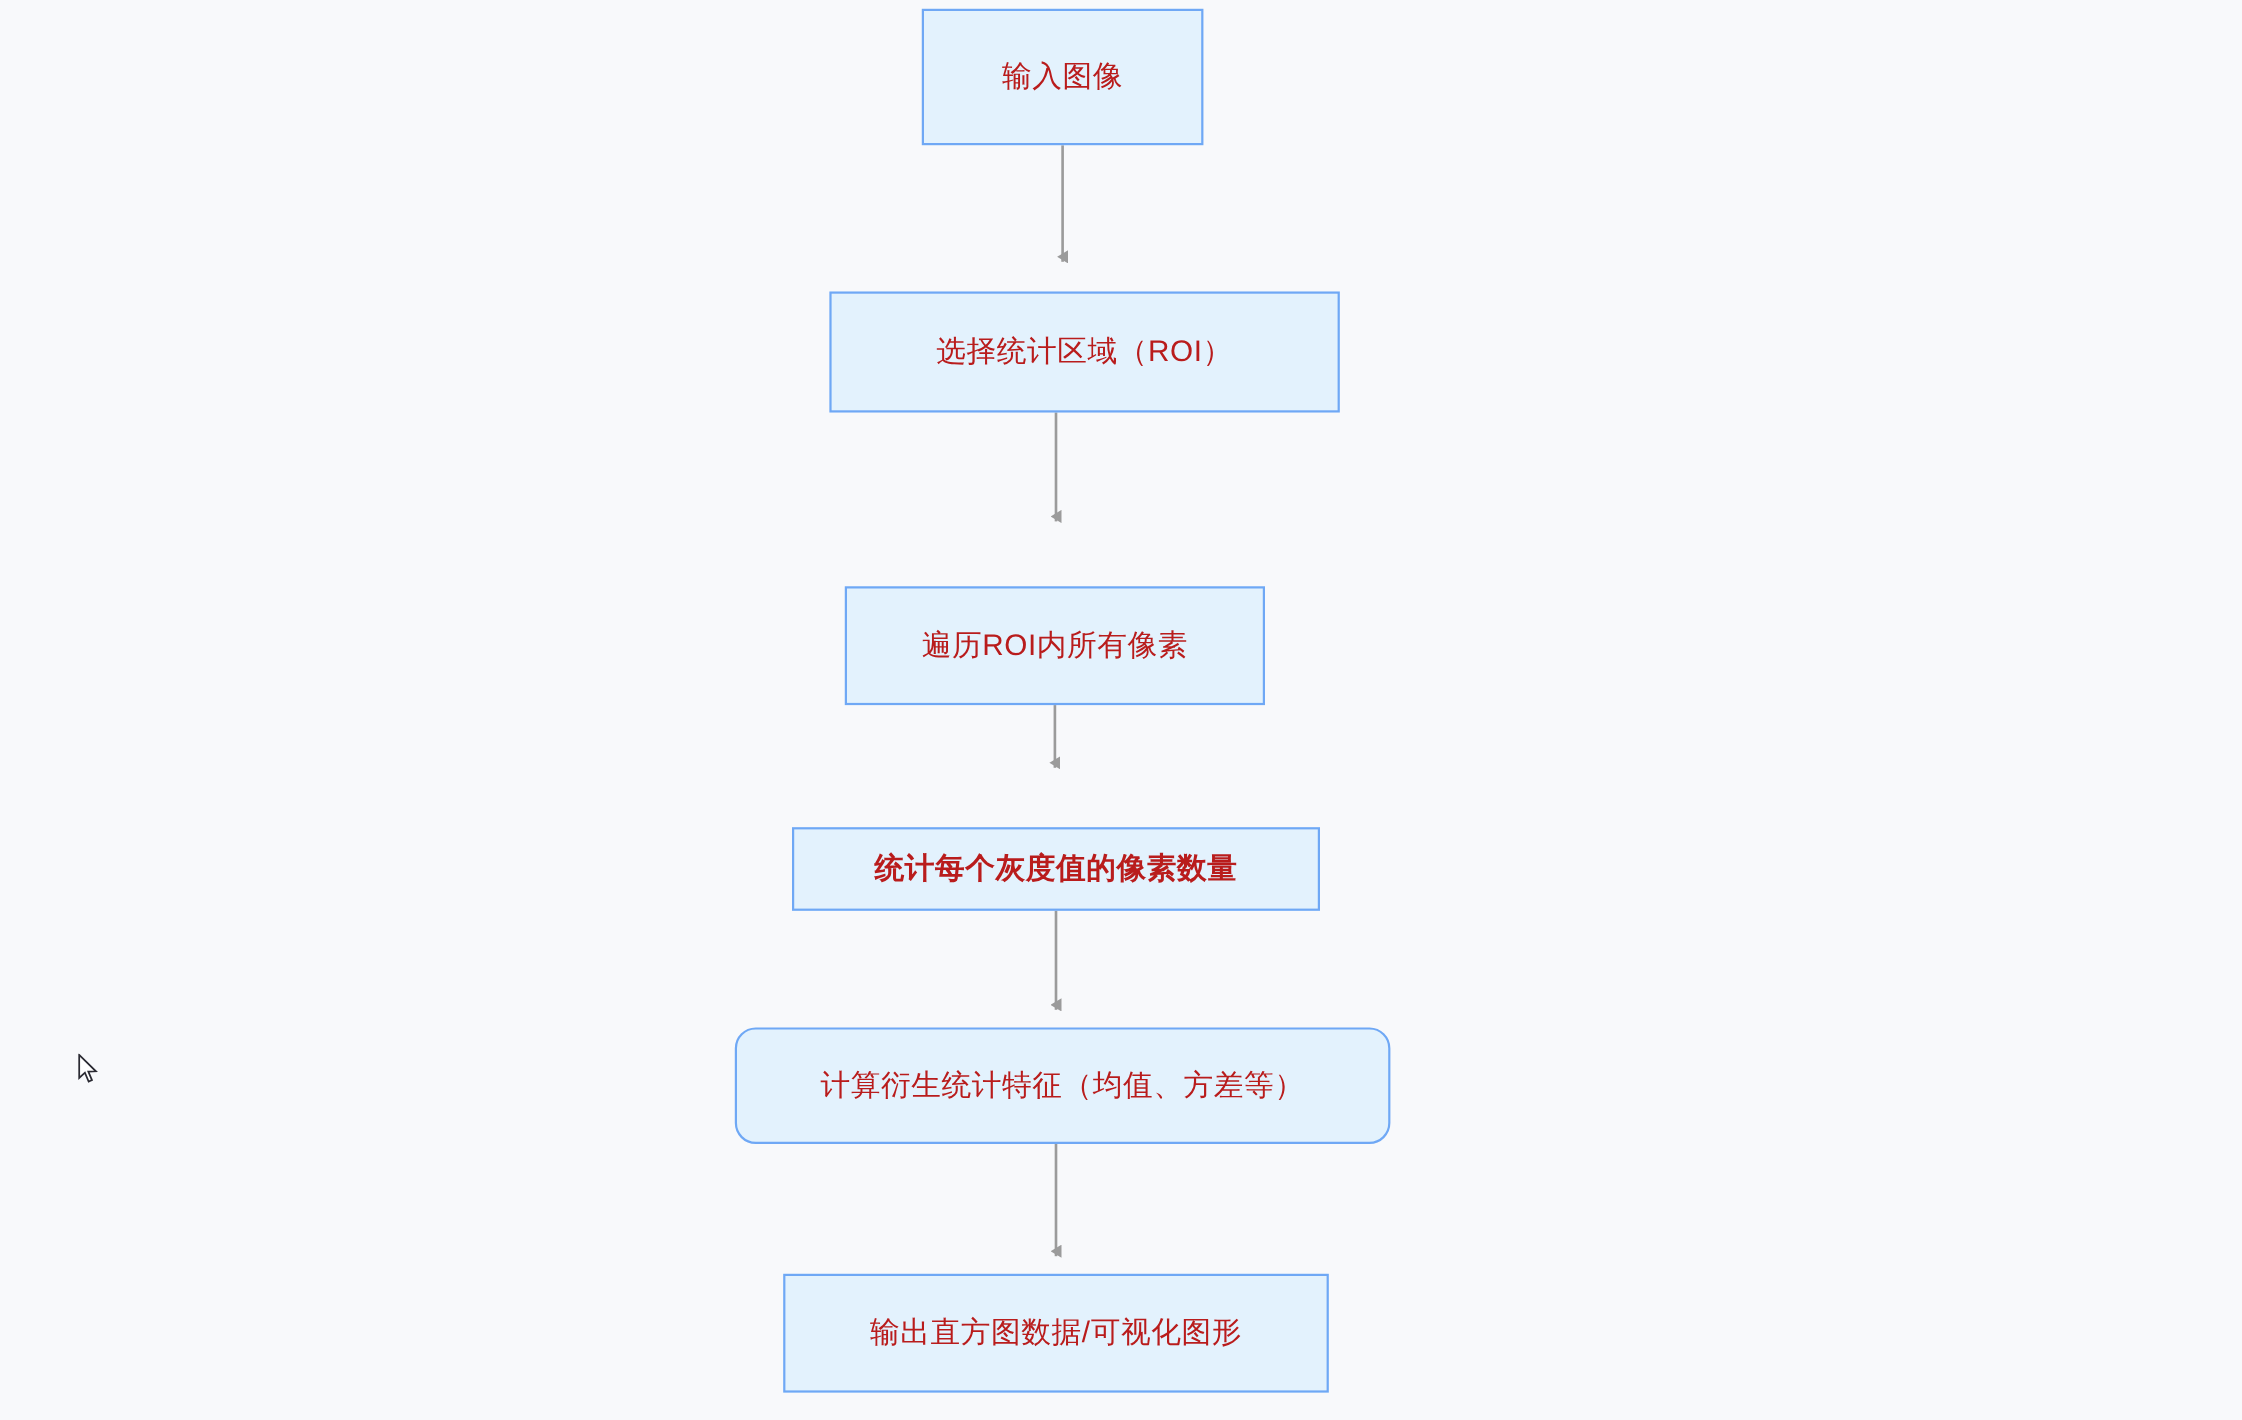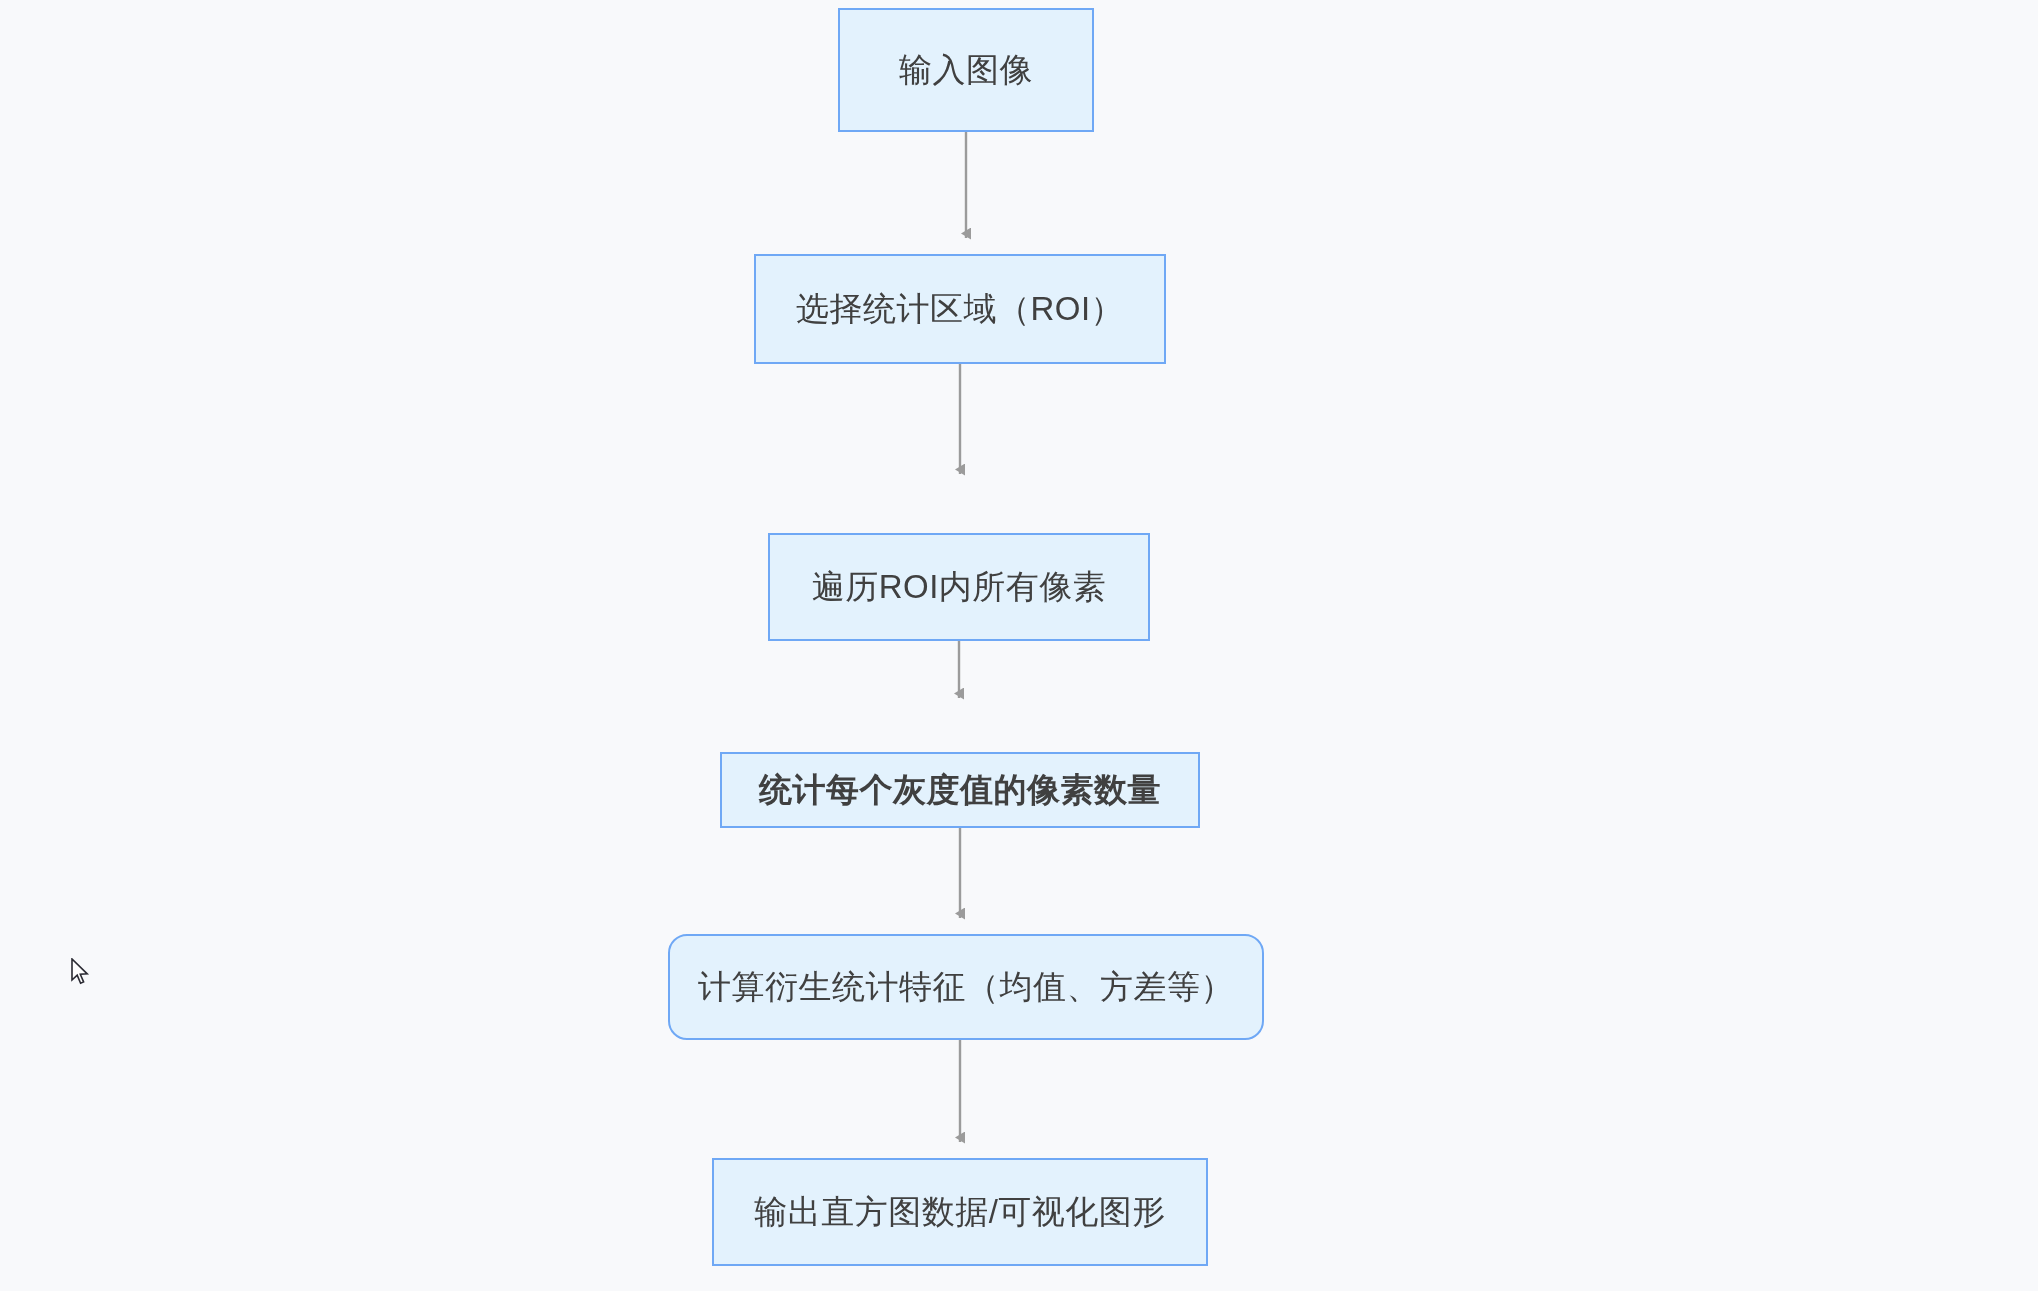--- a/index.html
+++ b/index.html
@@ -39,31 +39,31 @@
     box-sizing: border-box;
     background: #e3f2fd;
     border: 2px solid #6fa8f5;
     display: flex;
     align-items: center;
     justify-content: center;
     text-align: center;
   }
 
   .node-label {
-    font-size: 33px;
+    font-size: 27px;
     line-height: 1.25;
-    color: #404040;
+    color: #b91c1c;
     letter-spacing: 0.5px;
     white-space: nowrap;
     font-family: "Liberation Sans", "DejaVu Sans", sans-serif;
   }
 
   
   #node-1 { left: 838px;  top: 8px;    width: 256px; height: 124px; }
-  #node-2 { left: 754px;  top: 254px;  width: 412px; height: 110px; }
+  #node-2 { left: 754px;  top: 265px;  width: 464px; height: 110px; }
   #node-3 { left: 768px;  top: 490px;  width: 382px; height: 108px; margin-top: 43px; }
   #node-4 { left: 720px;  top: 752px;  width: 480px; height: 76px; font-weight: bold; }
   #node-5 { left: 668px;  top: 934px;  width: 596px; height: 106px; border-radius: 19px; }
   #node-6 { left: 712px;  top: 1158px; width: 496px; height: 108px; text-align: center; }
 
   .mouse-cursor {
     position: absolute;
     left: 70px;
     top: 958px;
     width: 22px;

